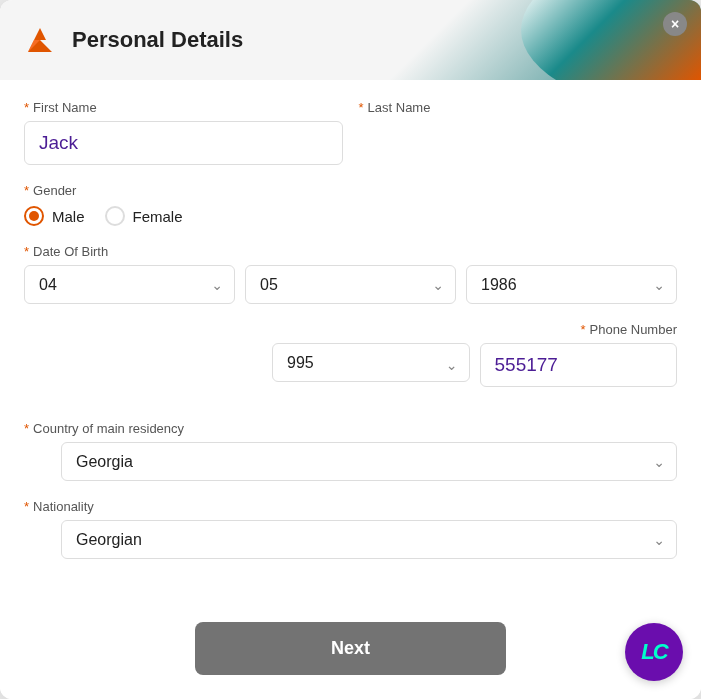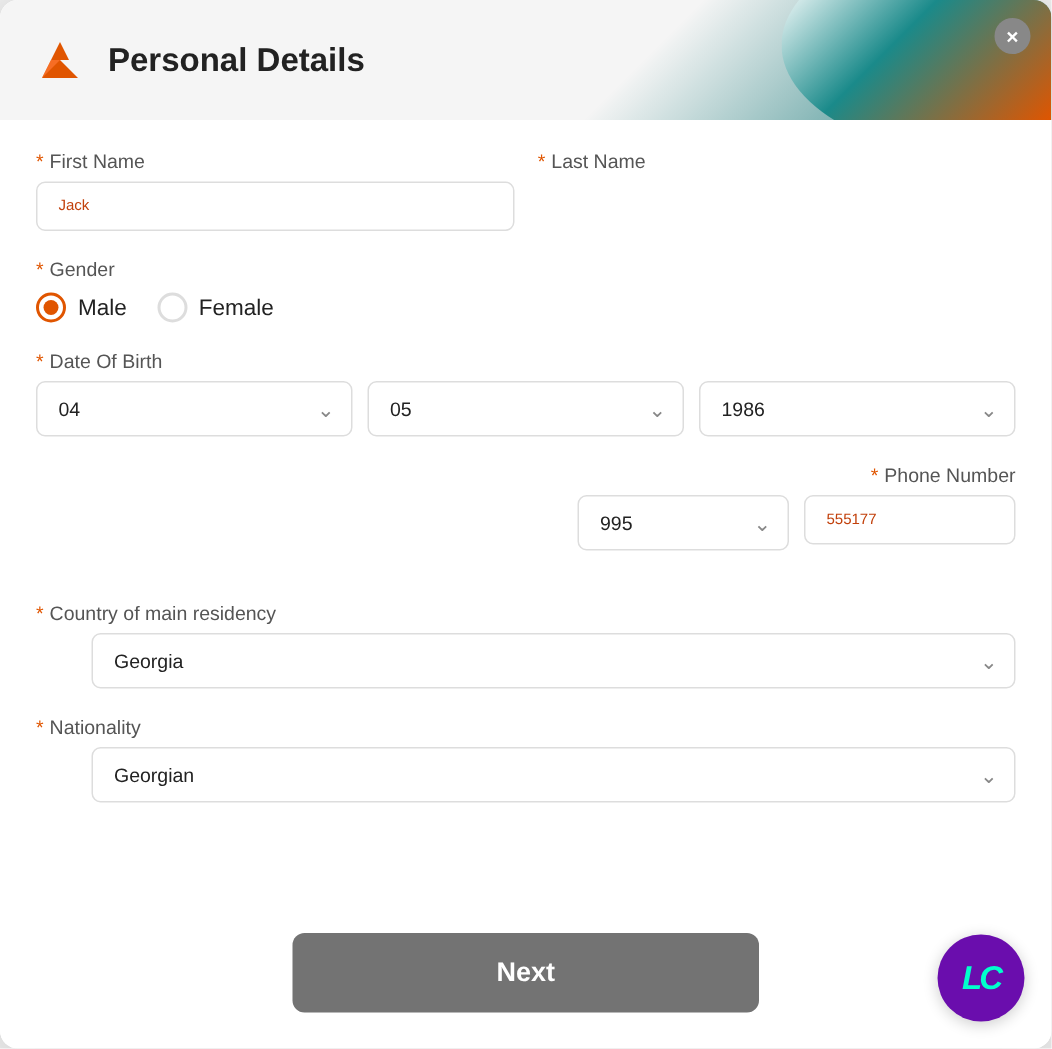--- a/index.html
+++ b/index.html
@@ -91,22 +91,22 @@
       font-weight: 500;
     }
     .form-label .required {
       color: #e05500;
       margin-right: 4px;
     }
     .form-input {
       border: 1.5px solid #ddd;
       border-radius: 6px;
       padding: 10px 14px;
-      font-size: 10px;
-      color: #c2410c;
+      font-size: 19px;
+      color: #4c1d95;
       outline: none;
       background: #fff;
     }
     .gender-row {
       display: flex;
       align-items: center;
       gap: 20px;
       margin-top: 2px;
     }
     .radio-option {
@@ -142,21 +142,21 @@
     }
     .select-wrapper {
       position: relative;
       flex: 1;
     }
     .form-select {
       width: 100%;
       border: 1.5px solid #ddd;
       border-radius: 6px;
       padding: 10px 36px 10px 14px;
-      font-size: 13px;
+      font-size: 16px;
       color: #222;
       background: #fff;
       appearance: none;
       cursor: pointer;
       outline: none;
     }
     .select-arrow {
       position: absolute;
       right: 12px;
       top: 50%;

